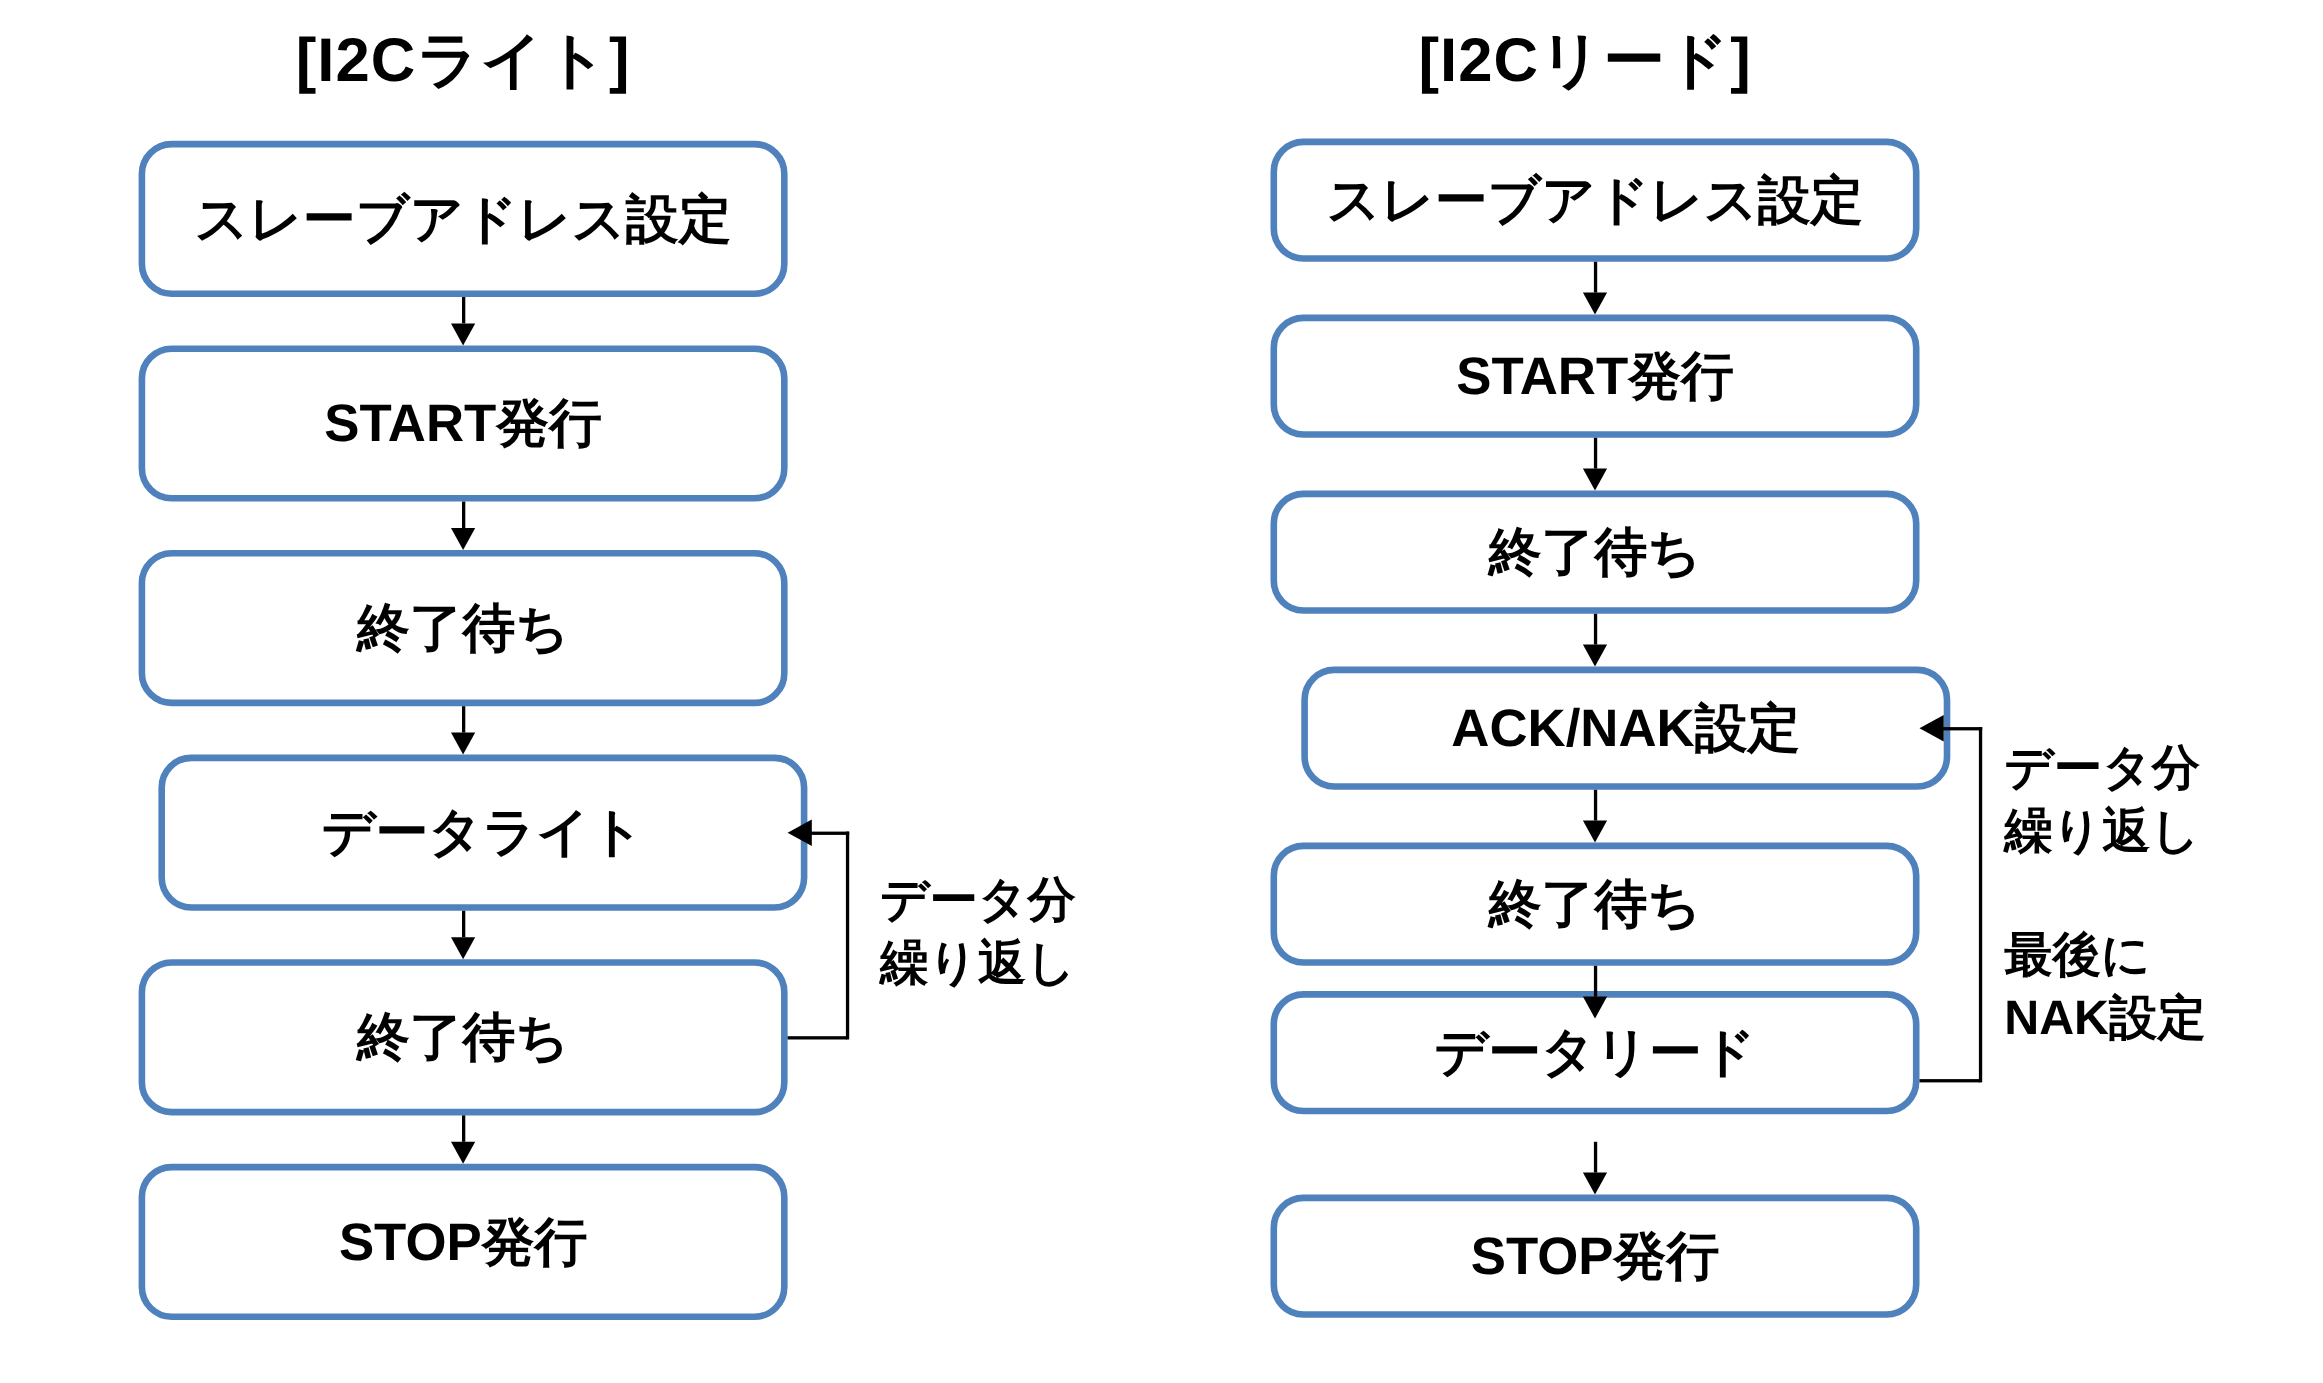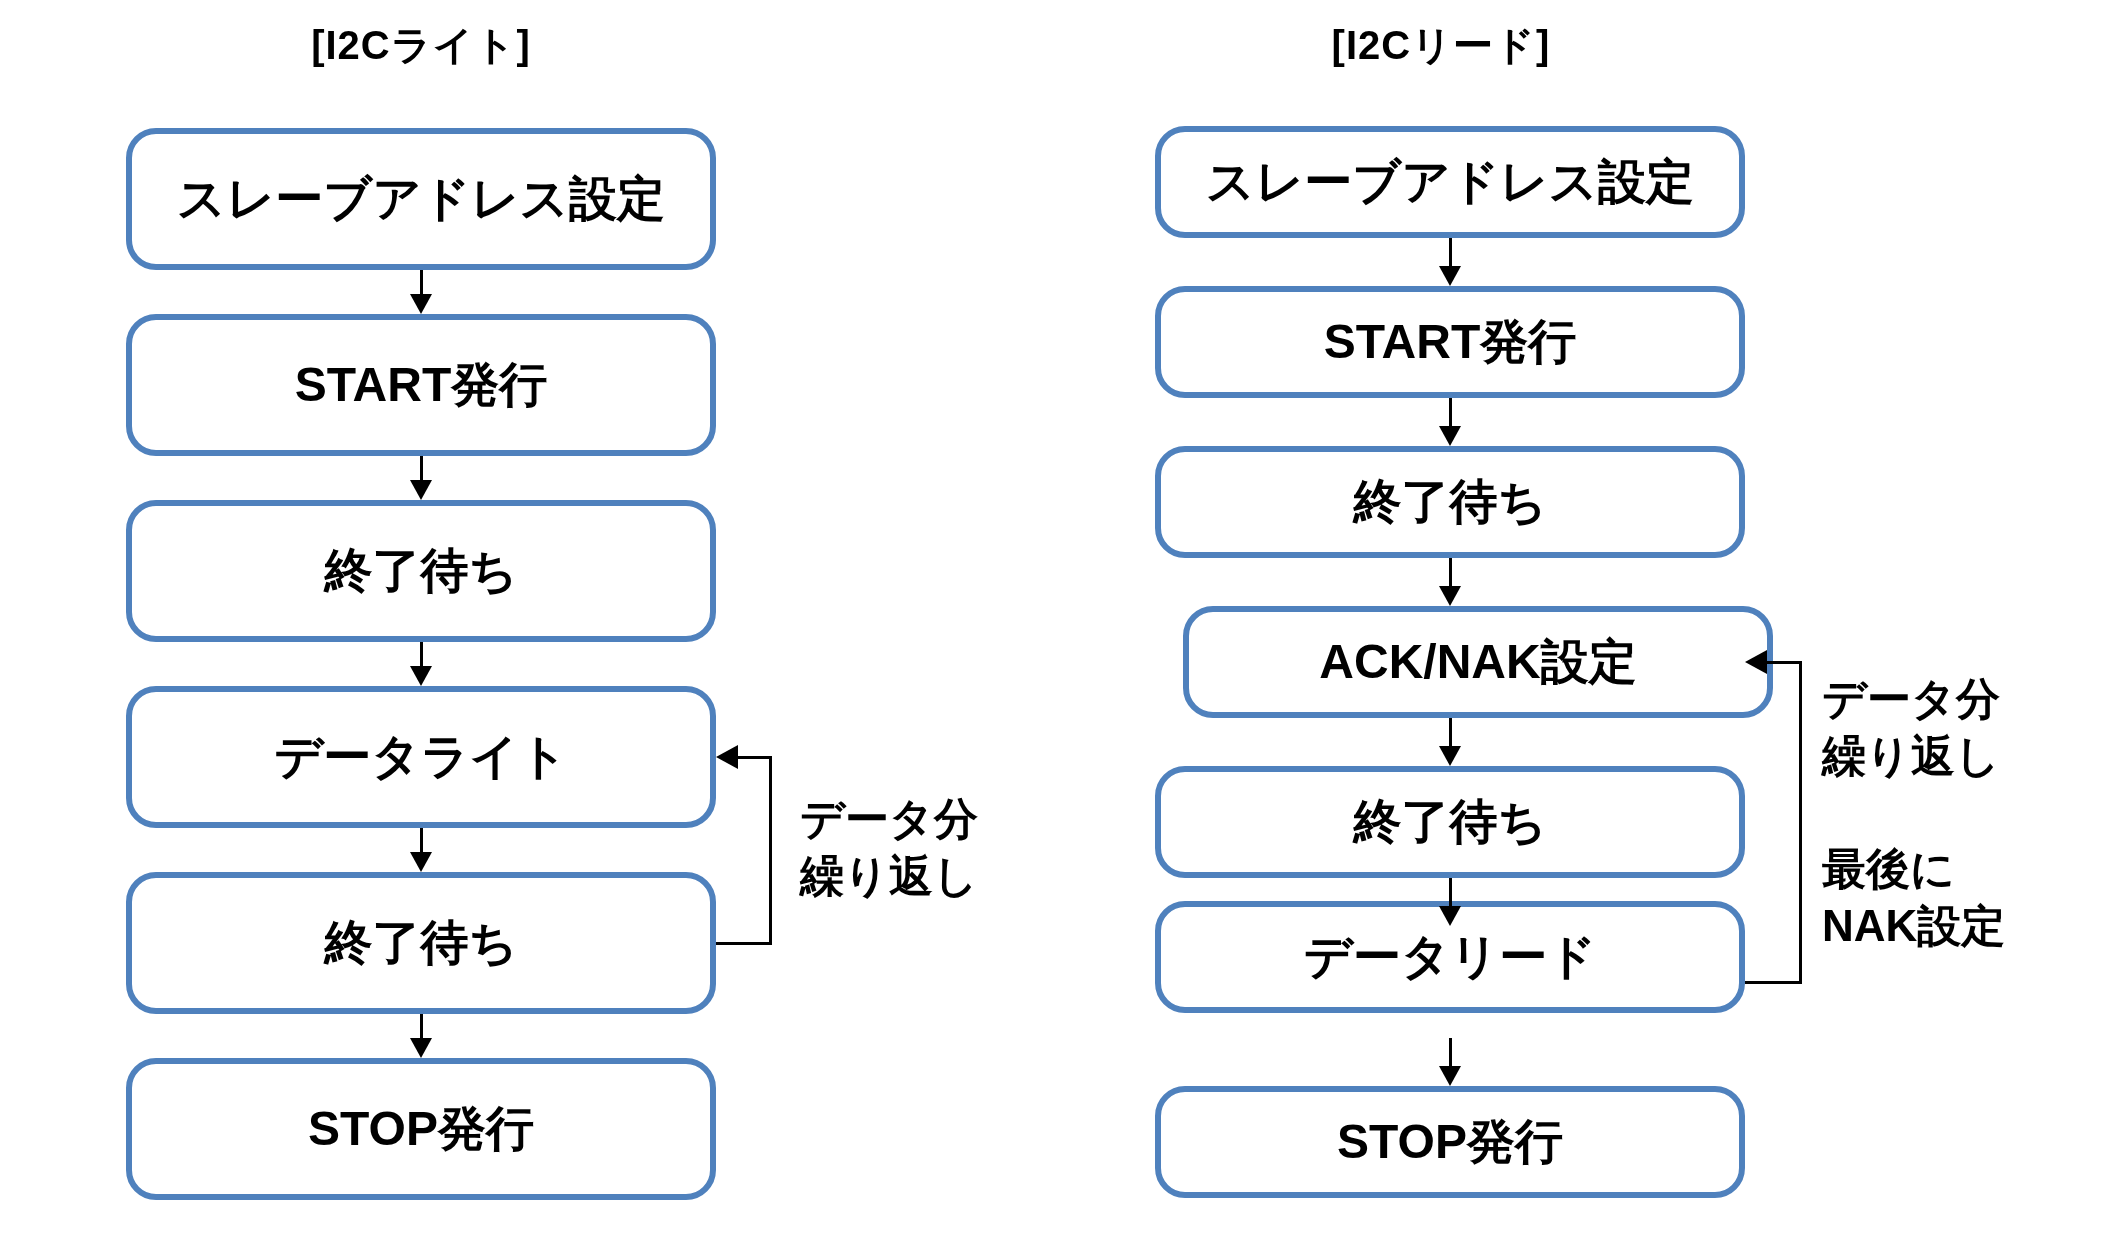--- a/index.html
+++ b/index.html
@@ -13,21 +13,21 @@
     width:2112px;
     height:1257px;
     background:var(--bg);
     overflow:hidden;
     font-family:"Liberation Sans","DejaVu Sans",sans-serif;
     color:var(--ink);
   }
   .flow-title{
     position:absolute;
     text-align:center;
-    font-size:40px;
+    font-size:56px;
     font-weight:bold;
     letter-spacing:1px;
     white-space:nowrap;
   }
   .flow-box{
     position:absolute;
     box-sizing:border-box;
     border:6px solid var(--accent);
     border-radius:30px;
     background:#ffffff;
@@ -73,21 +73,21 @@
 </head>
 <body>
 
 <div id="canvas">
   <div class="flow-title" style="left:126px;top:18px;width:590px;">[I2Cライト]</div>
   <div class="flow-title" style="left:1146px;top:18px;width:590px;">[I2Cリード]</div>
   <div id="chart-0">
       <div class="flow-box" style="left: 126px; top: 128px; width: 590px; height: 142px;">スレーブアドレス設定</div>
       <div class="flow-box" style="left: 126px; top: 314px; width: 590px; height: 142px;">START発行</div>
       <div class="flow-box" style="left: 126px; top: 500px; width: 590px; height: 142px;">終了待ち</div>
-      <div class="flow-box" style="left: 126px; top: 686px; width: 590px; height: 142px;">データライト</div>
+      <div class="flow-box" style="left: 144px; top: 686px; width: 590px; height: 142px;">データライト</div>
       <div class="flow-box" style="left: 126px; top: 872px; width: 590px; height: 142px;">終了待ち</div>
       <div class="flow-box" style="left: 126px; top: 1058px; width: 590px; height: 142px;">STOP発行</div>
       <div class="arrow-line" style="left: 419.5px; top: 270px; height: 24px;"></div>
       <div class="arrow-head-down" style="left: 410px; top: 294px;"></div>
       <div class="arrow-line" style="left: 419.5px; top: 456px; height: 24px;"></div>
       <div class="arrow-head-down" style="left: 410px; top: 480px;"></div>
       <div class="arrow-line" style="left: 419.5px; top: 642px; height: 24px;"></div>
       <div class="arrow-head-down" style="left: 410px; top: 666px;"></div>
       <div class="arrow-line" style="left: 419.5px; top: 828px; height: 24px;"></div>
       <div class="arrow-head-down" style="left: 410px; top: 852px;"></div>

